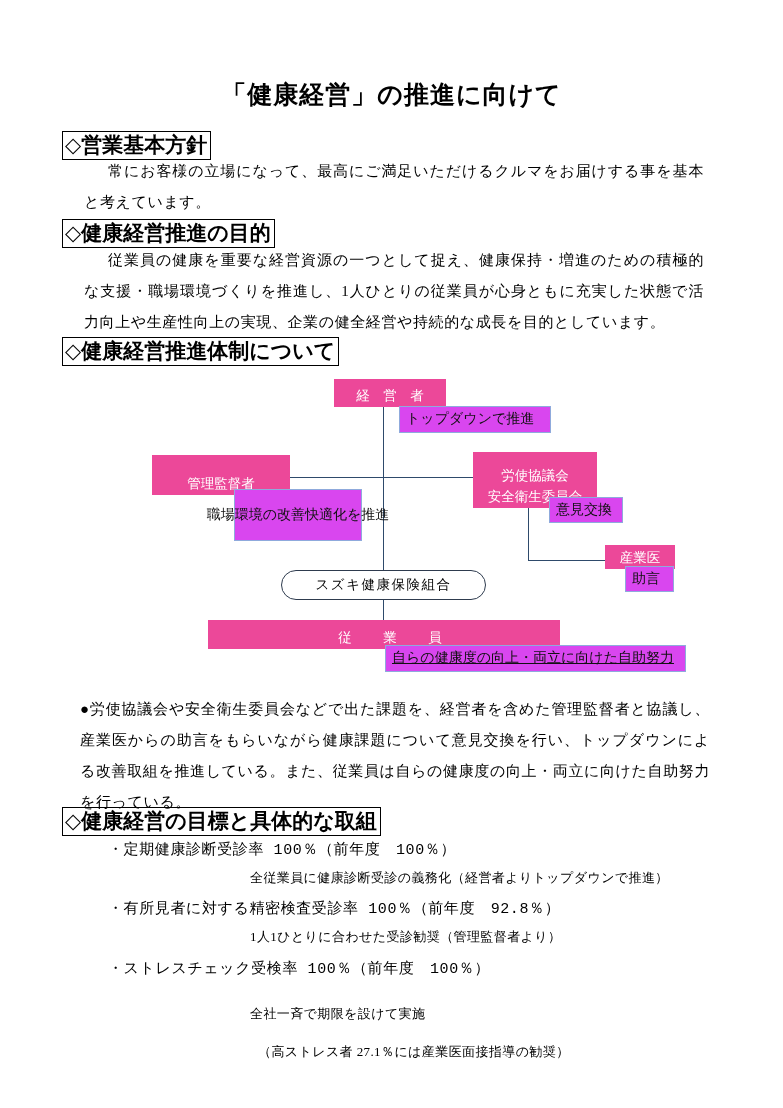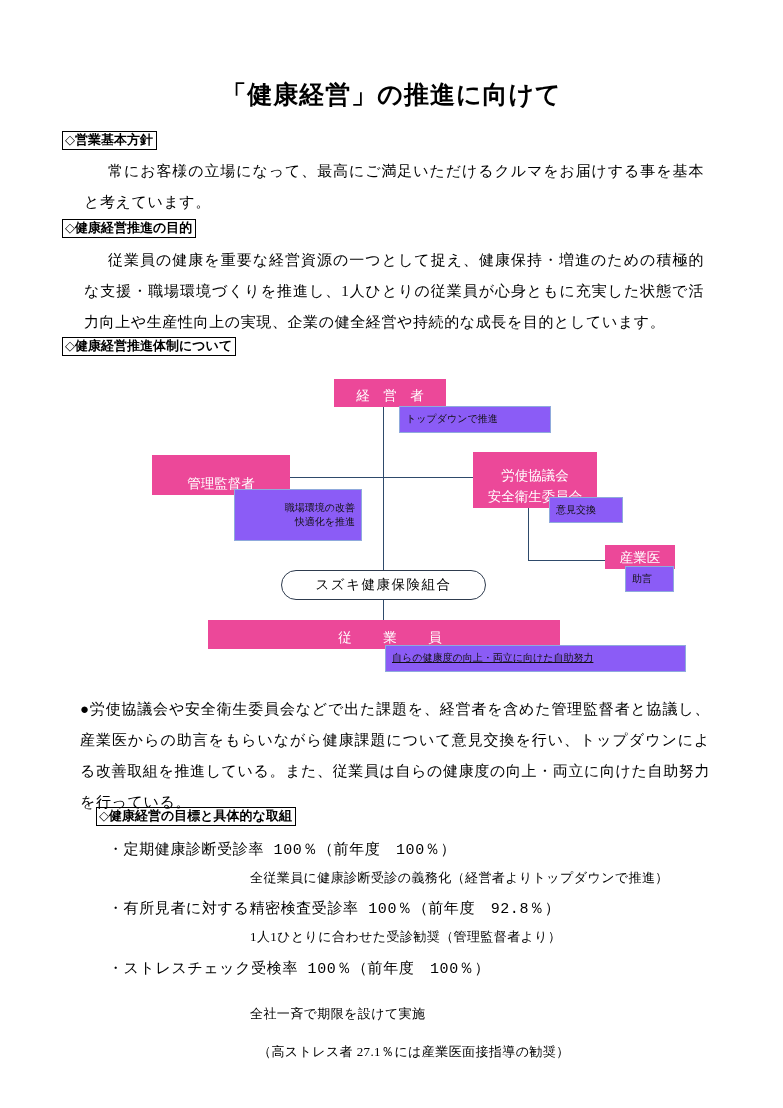--- a/index.html
+++ b/index.html
@@ -34,21 +34,21 @@
     font-family: "Liberation Serif", "DejaVu Serif", serif;
   }
 
   
   .section-head {
     position: absolute;
     left: 62px;
     display: inline-block;
     border: 1.6px solid #000;
     padding: 0px 3px 1px 2px;
-    font-size: 13px;
+    font-size: 21px;
     font-weight: bold;
     line-height: 1.25;
     white-space: nowrap;
     font-family: "DejaVu Sans", "Liberation Sans", sans-serif;
     letter-spacing: 0px;
   }
 
   
   .para {
     position: absolute;
@@ -94,36 +94,36 @@
     align-items: center;
     justify-content: flex-end;
     line-height: 1.55;
     font-family: "Liberation Serif", "DejaVu Serif", serif;
     box-sizing: border-box;
   }
   .blue-box .wide-spaced { letter-spacing: 9px; text-indent: 9px; }
 
   .callout {
     position: absolute;
-    background: #8b5cf6;
+    background: #d946ef;
     border: 1px solid #8FAADC;
     color: #111111;
-    font-size: 10px;
+    font-size: 14px;
     display: flex;
     align-items: center;
     justify-content: flex-start;
     padding: 12px 6px;
     box-sizing: border-box;
     line-height: 1.45;
     font-family: "Liberation Serif", "DejaVu Serif", serif;
     white-space: nowrap;
   }
   .callout.two-line {
-    flex-direction: column;
-    align-items: flex-end;
+    flex-direction: row;
+    align-items: center;
     justify-content: center;
   }
 
   .rounded-box {
     position: absolute;
     background: #ffffff;
     border: 1.3px solid #2E3B4E;
     border-radius: 40px;
     display: flex;
     align-items: center;
@@ -208,21 +208,21 @@
       <span class="wide-spaced">従　業　員</span>
     </div>
 
     <div class="callout" style="left:385px; top:645px; width:301px; height:27px;text-decoration:underline;">
       <span>自らの健康度の向上・両立に向けた自助努力</span>
     </div>
   </div>
 
   <div class="para bullet-para" style="top:694px;">●労使協議会や安全衛生委員会などで出た課題を、経営者を含めた管理監督者と協議し、産業医からの助言をもらいながら健康課題について意見交換を行い、トップダウンによる改善取組を推進している。また、従業員は自らの健康度の向上・両立に向けた自助努力を行っている。</div>
 
-  <div class="section-head" style="top:807px;margin-left:34px;">◇健康経営の目標と具体的な取組</div>
+  <div class="section-head" style="top:807px;">◇健康経営の目標と具体的な取組</div>
 
   <div class="goal-line" style="left:108px; top:840px;">・定期健康診断受診率 100％（前年度　100％）</div>
   <div class="goal-sub" style="left:250px; top:869px;">全従業員に健康診断受診の義務化（経営者よりトップダウンで推進）</div>
 
   <div class="goal-line" style="left:108px; top:899px;">・有所見者に対する精密検査受診率 100％（前年度　92.8％）</div>
   <div class="goal-sub" style="left:250px; top:928px;">1人1ひとりに合わせた受診勧奨（管理監督者より）</div>
 
   <div class="goal-line" style="left:108px; top:959px;">・ストレスチェック受検率 100％（前年度　100％）</div>
   <div class="goal-sub" style="left:250px; top:1005px;">全社一斉で期限を設けて実施</div>
   <div class="goal-sub" style="left:258px; top:1043px;">（高ストレス者 27.1％には産業医面接指導の勧奨）</div>

